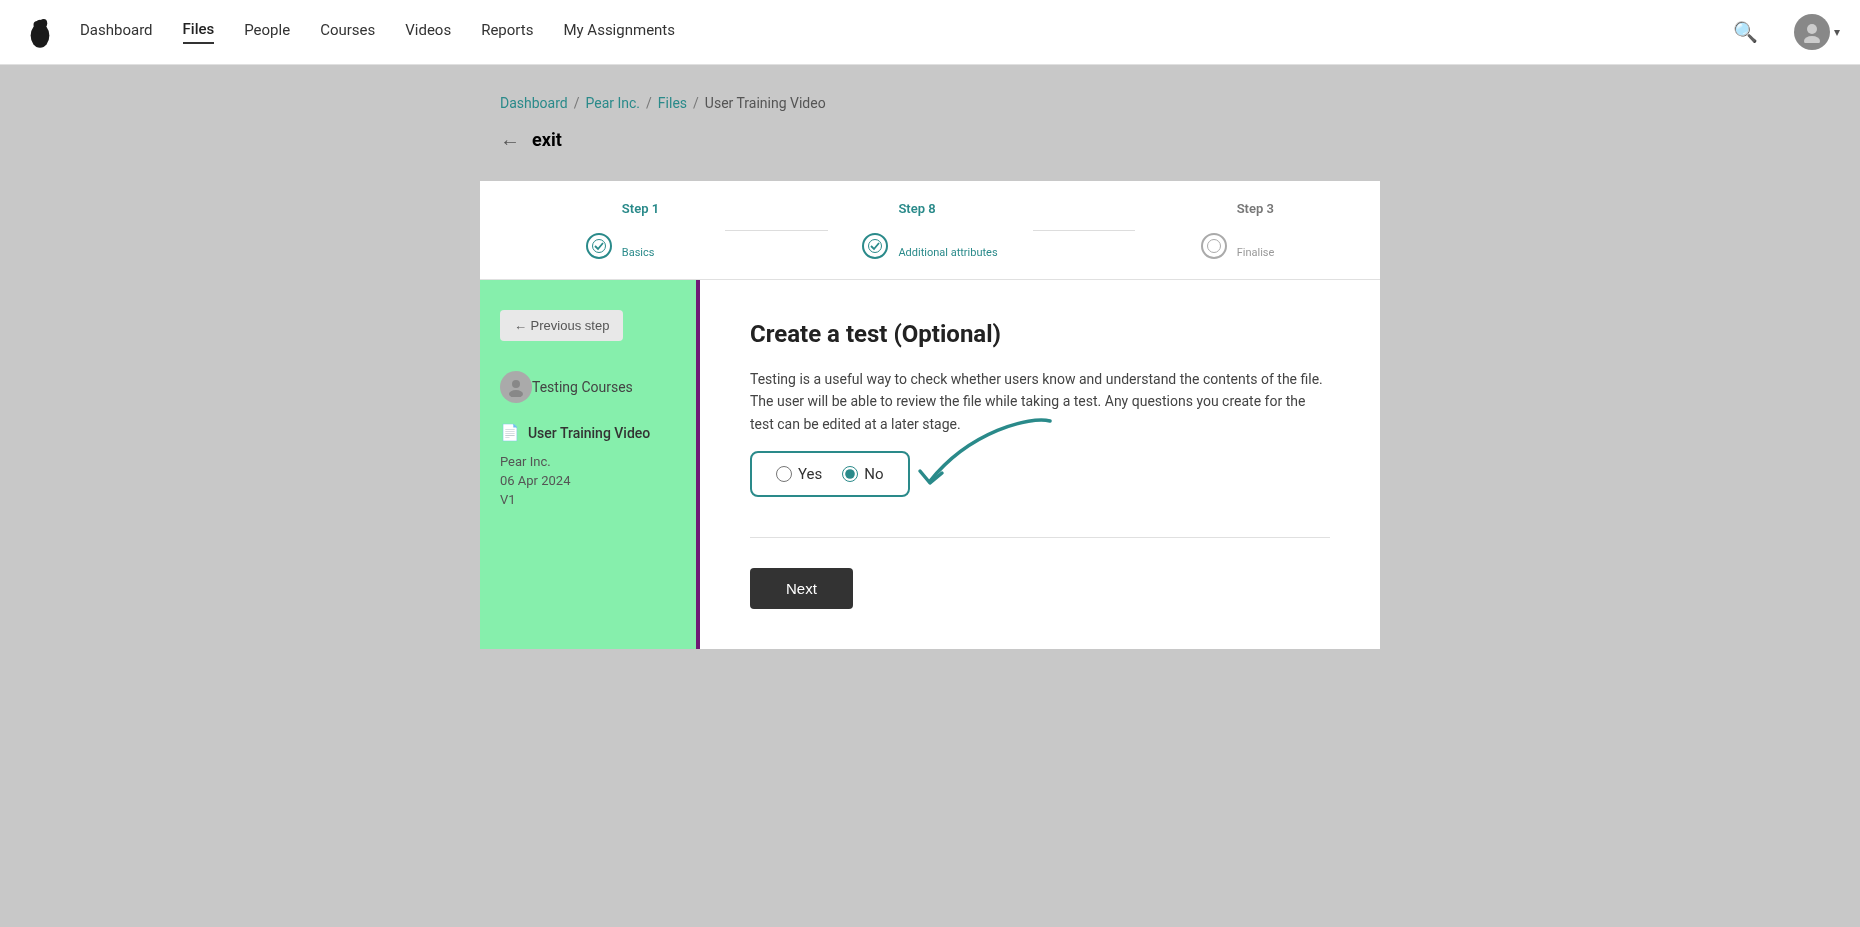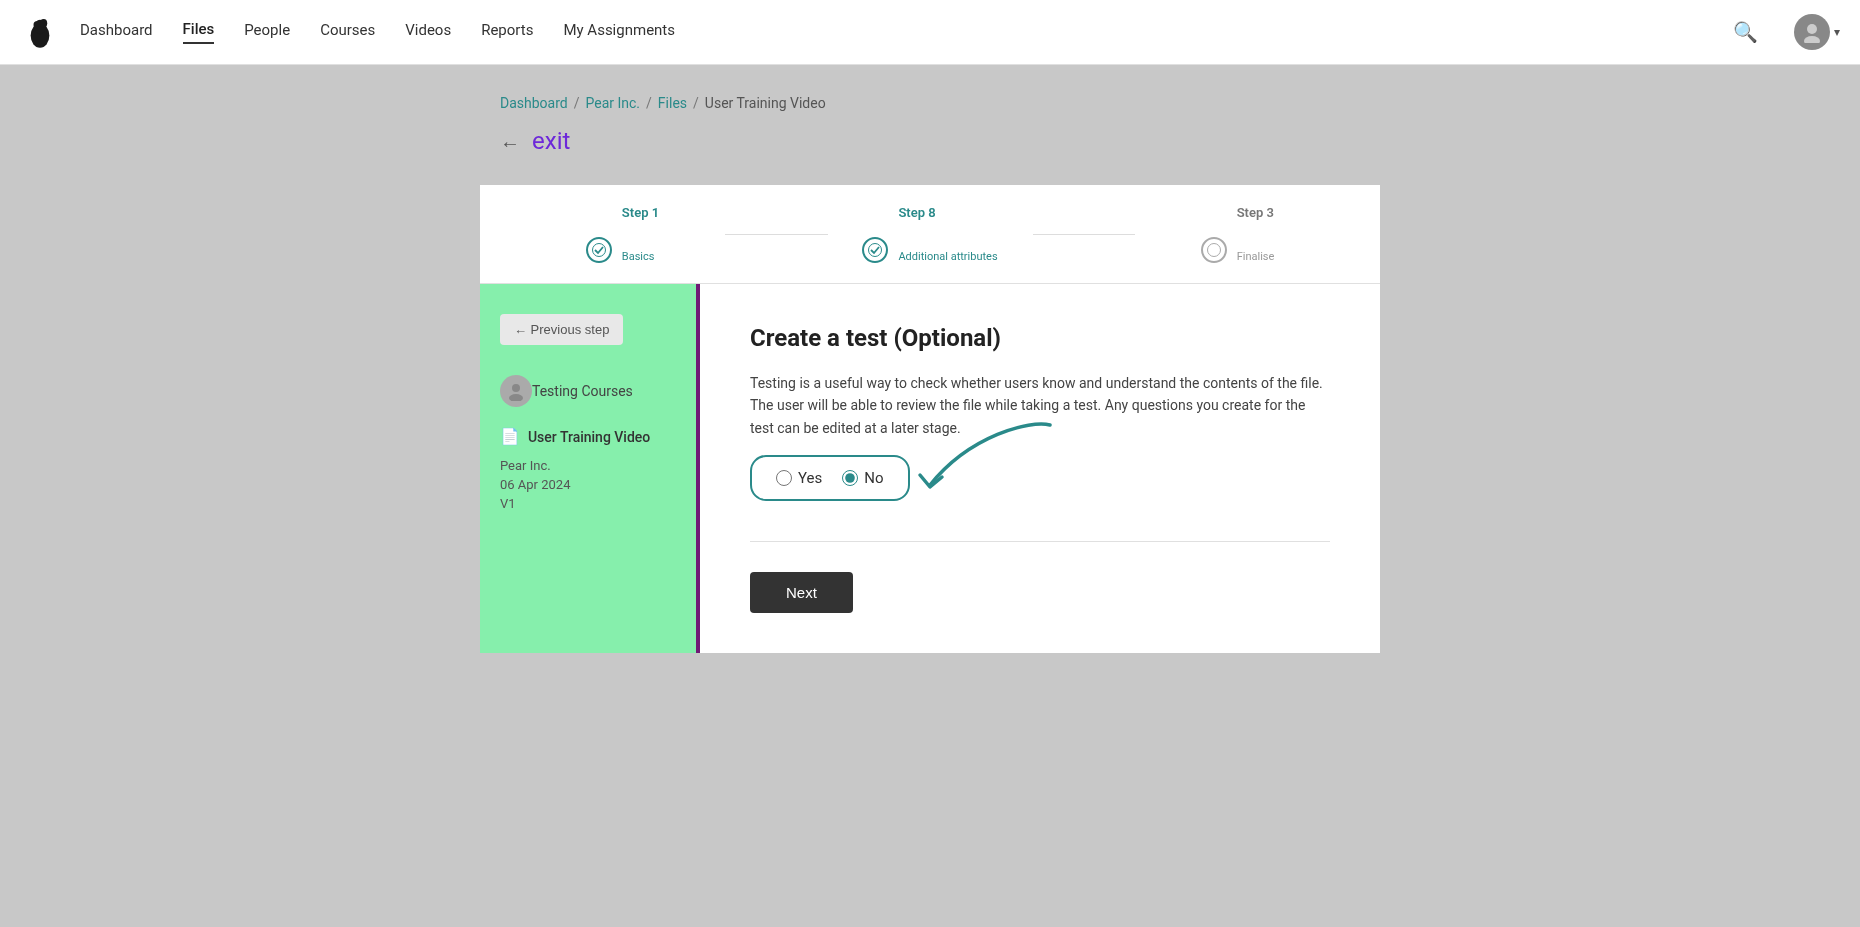--- a/index.html
+++ b/index.html
@@ -88,21 +88,21 @@
     .exit-row {
       display: flex;
       align-items: center;
       gap: 12px;
       max-width: 900px;
       margin: 0 auto;
       padding: 0 20px;
       margin-bottom: 30px;
     }
     .exit-arrow { color: #555; font-size: 20px; cursor: pointer; }
-    .exit-label { font-size: 24px; color: #6d28d9; font-weight: 400; }
+    .exit-label { font-size: 18px; color: #000000; font-weight: 700; }
 
     
     .stepper-container {
       background: #fff;
       max-width: 900px;
       margin: 0 auto;
       border-radius: 0;
     }
     .stepper {
       display: flex;
@@ -224,21 +224,21 @@
       position: relative;
       display: inline-block;
       margin-bottom: 30px;
     }
     .radio-group {
       display: flex;
       align-items: center;
       gap: 20px;
       border: 2px solid #2a8a8a;
       padding: 12px 24px;
-      border-radius: 16px;
+      border-radius: 8px;
       background: #fff;
     }
     .radio-option {
       display: flex;
       align-items: center;
       gap: 6px;
       font-size: 15px;
       color: #333;
       cursor: pointer;
     }

